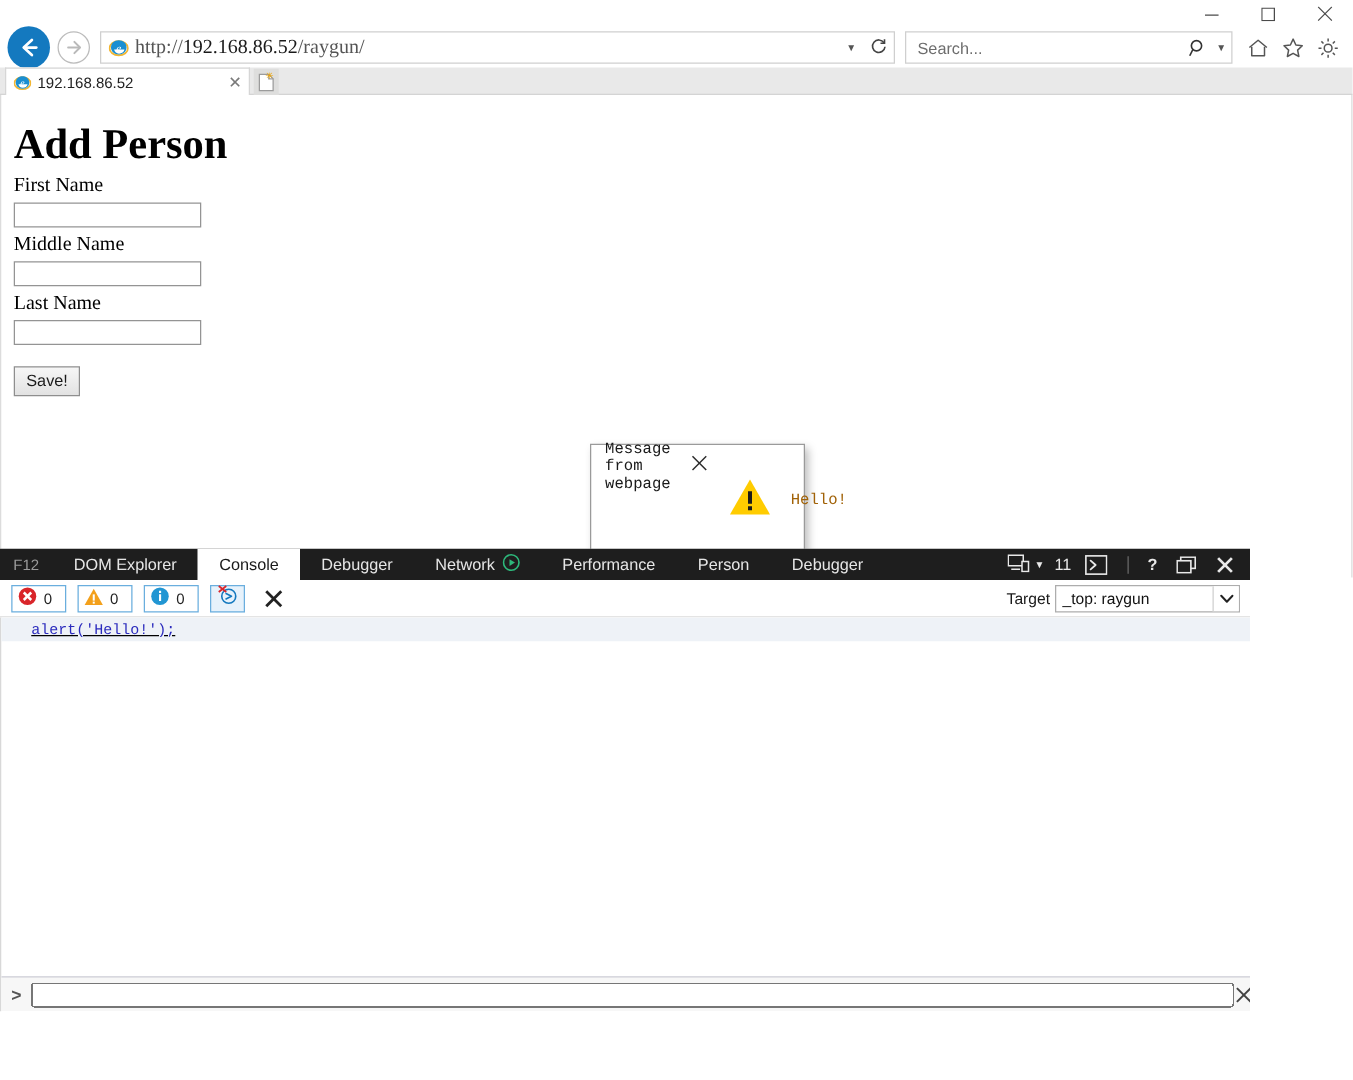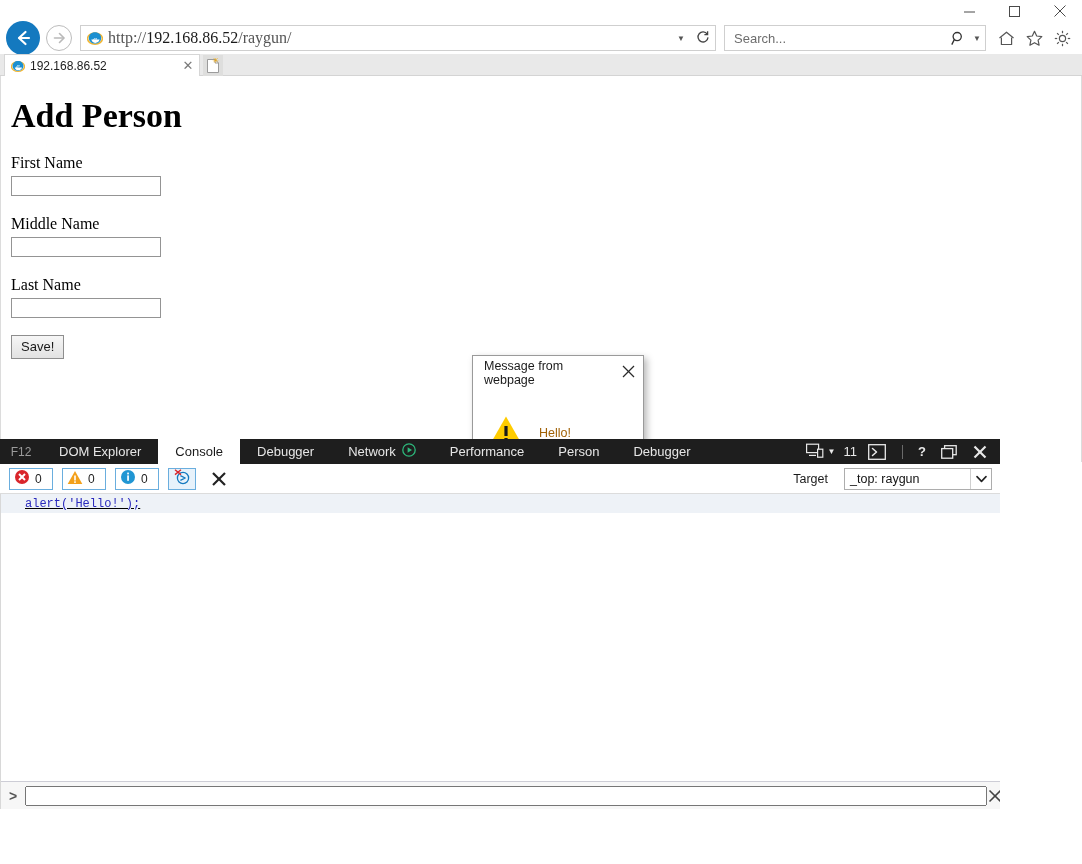--- a/index.html
+++ b/index.html
@@ -119,21 +119,21 @@
     overflow: hidden;
   }
   .page-h1 {
     margin: 21px 0 0 10px;
     font-size: 34px; font-weight: bold; color: #000;
     font-family: "Liberation Serif", serif;
     letter-spacing: 0px;
   }
   .field-group { margin: 0 0 0 10px; }
   .field-label {
-    font-size: 16px; color: #000; margin-top: 19px; margin-bottom: 4px;
+    font-size: 16px; color: #000; margin-top: 5px; margin-bottom: 4px;
     font-family: "Liberation Serif", serif;
   }
   .field-input {
     width: 150px; height: 20px;
     border: 1px solid #949494;
     background: #fff;
     font-family: "Liberation Serif", serif;
     font-size: 13px;
     padding: 0 2px;
   }
@@ -146,22 +146,22 @@
     font-size: 13px; color: #1a1a1a; text-align: right;
   }
 
   
   .modal {
     position: absolute; left: 471px; top: 279px;
     width: 172px; height: 154px;
     background: #ffffff;
     border: 1px solid #9a9a9a;
     box-shadow: 3px 3px 7px rgba(0,0,0,0.28);
-    display: flex; flex-direction: column;
-    font-family: Liberation Sans, sans-serif;
+    display: flex; flex-direction: row;
+    font-family: Liberation Mono, monospace;
   }
   .modal-title {
     height: 33px; display: flex; align-items: center;
     padding-left: 11px;
     font-size: 12.5px; color: #1a1a1a;
   }
   .modal-title-text { flex: 1 1 auto; }
   .modal-close {
     width: 30px; text-align: center; font-size: 14px; color: #2b2b2b;
     line-height: 1;
@@ -227,21 +227,21 @@
     background: #e7f2fb;
     display: flex; align-items: center; justify-content: center;
   }
   .clear-x {
     margin-left: 12px; width: 22px; height: 22px;
     display: flex; align-items: center; justify-content: center;
     color: #222; font-size: 16px;
   }
   .target-wrap {
     position: absolute; right: 8px; top: 4px;
-    display: flex; align-items: center; gap: 16px;
+    display: flex; align-items: center; gap: 4px;
   }
   .target-label { font-size: 12.5px; color: #1a1a1a; }
   .target-select {
     width: 148px; height: 22px;
     border: 1px solid #adadad; background: #fff;
     display: flex; align-items: center;
     font-size: 12.5px; color: #111;
     padding-left: 5px;
   }
   .target-select .sel-text { flex: 1 1 auto; }

